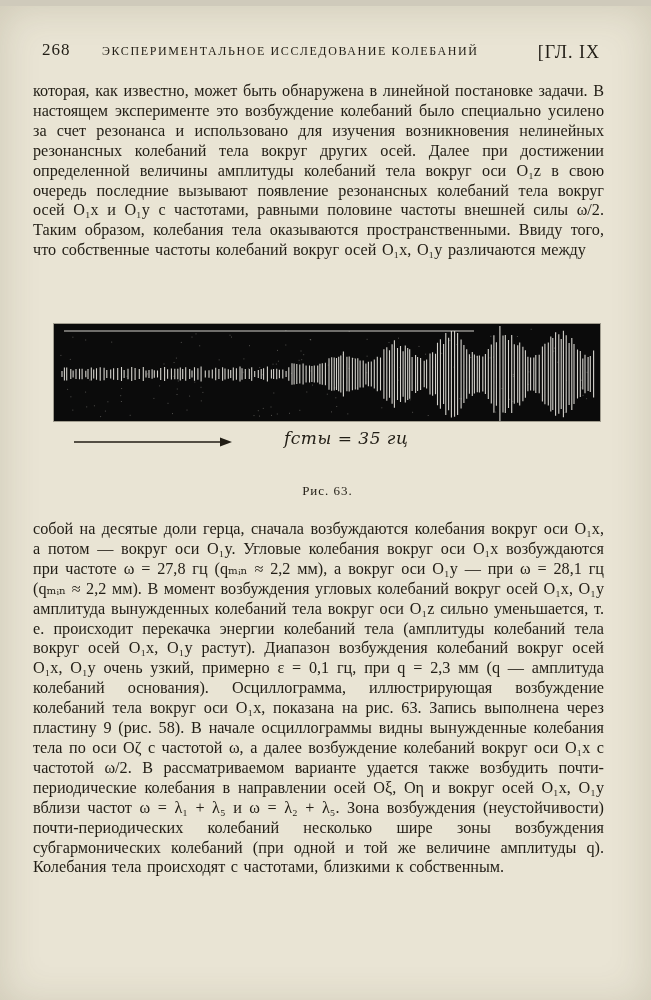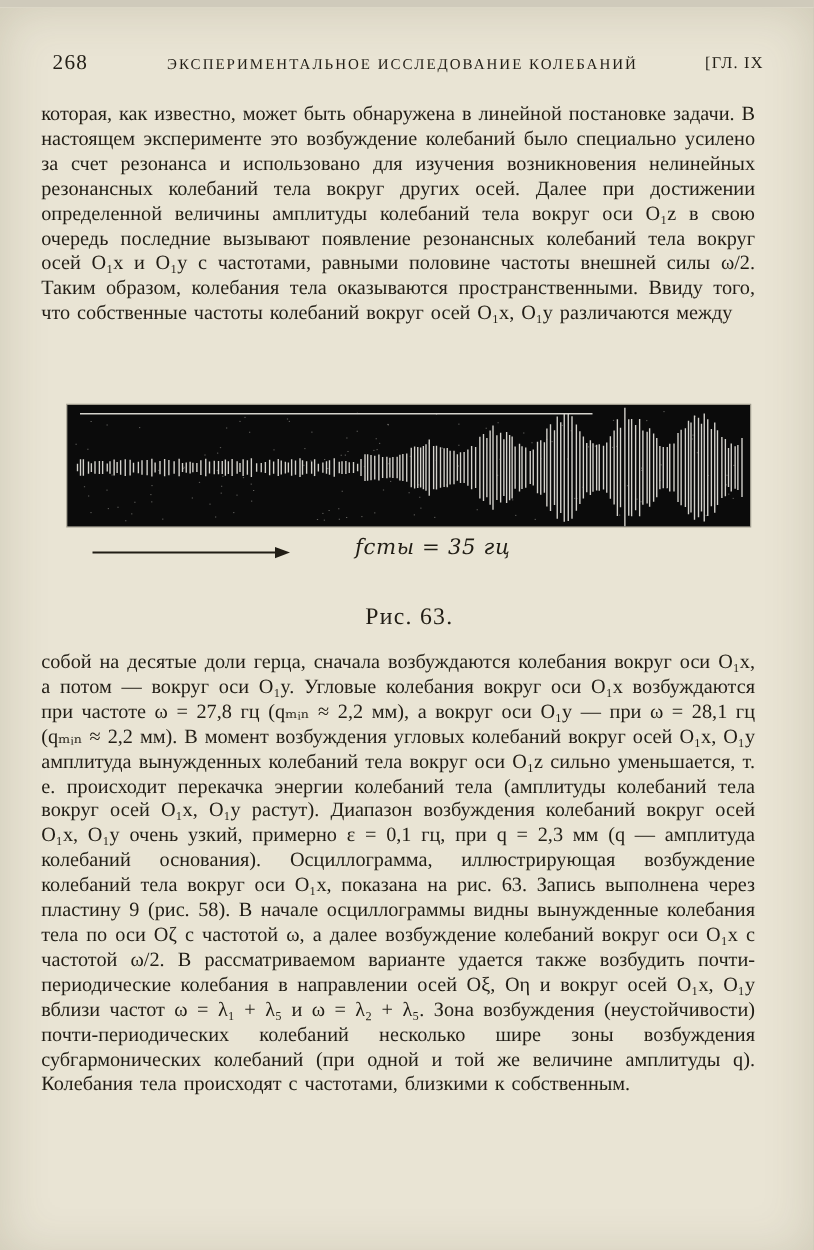--- a/index.html
+++ b/index.html
@@ -30,30 +30,30 @@
     left: 0;
     top: 0;
     font-size: 17px;
     letter-spacing: 1px;
   }
   .running-title {
     position: absolute;
     left: 60px;
     right: 70px;
     top: 4px;
-    text-align: center;
+    text-align: left;
     font-size: 12px;
     letter-spacing: 1.6px;
     white-space: nowrap;
   }
   .chapter-marker {
     position: absolute;
-    right: 1px;
+    right: 12px;
     top: 2px;
-    font-size: 13px;
+    font-size: 18px;
     letter-spacing: 1px;
   }
   .para {
     position: absolute;
     left: 33px;
     width: 571px;
     text-align: justify;
     font-size: 16.2px;
     line-height: 19.9px;
     word-spacing: 1.5px;
@@ -96,21 +96,21 @@
     font-size: 17px;
     letter-spacing: 0.5px;
     font-family: "DejaVu Serif", serif;
   }
   .figure-caption {
     position: absolute;
     left: 42px;
     top: 477px;
     width: 571px;
     text-align: center;
-    font-size: 19px;
+    font-size: 13px;
     letter-spacing: 1px;
   }
 </style>
 </head>
 <body>
 
 <div class="page">
 
   <div class="header">
     <span class="page-number">268</span>

